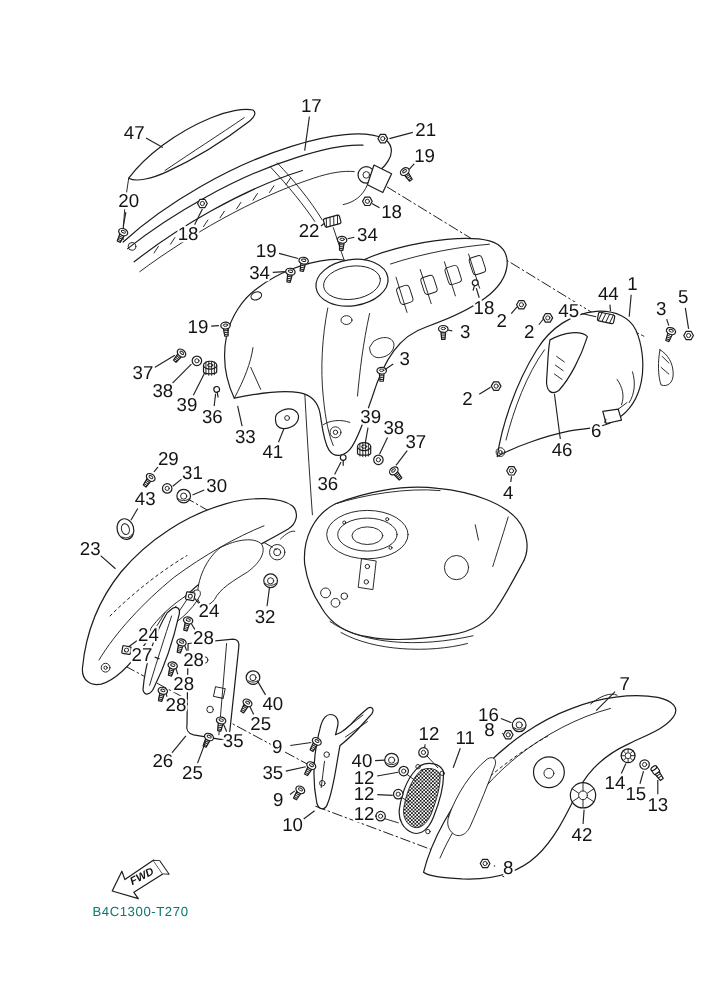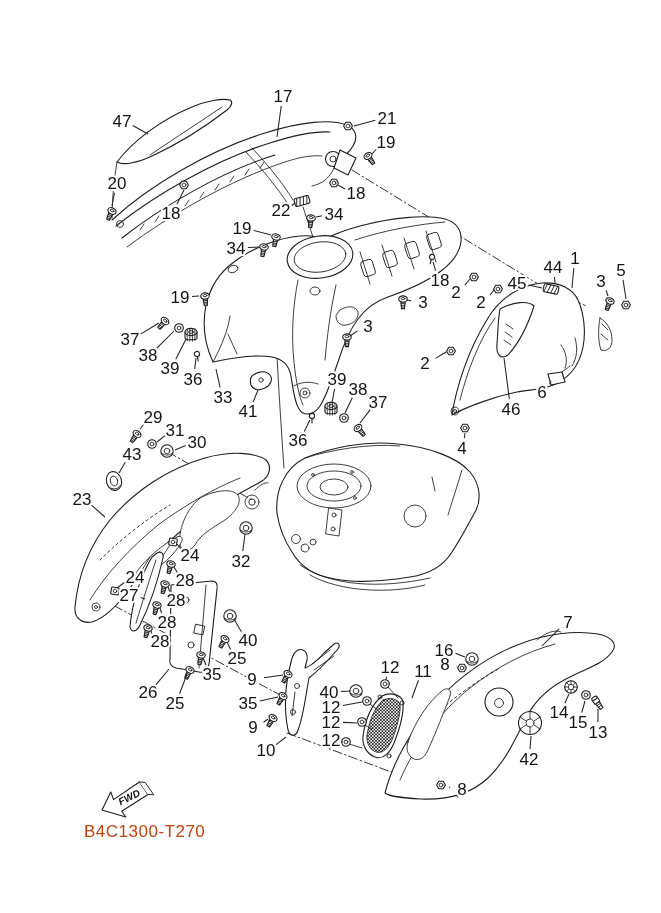--- a/index.html
+++ b/index.html
@@ -8,21 +8,21 @@
   svg{position:absolute;left:0;top:0;}
   .art{stroke:#1d1d1d;fill:none;stroke-width:1.1;stroke-linecap:round;stroke-linejoin:round;}
   .thin{stroke-width:0.85;}
   .solid{fill:#ffffff;}
   #leaders line{stroke:#222;stroke-width:1.05;}
   .lbl{font-family:"Liberation Sans",sans-serif;font-size:17px;fill:#141414;
        text-anchor:middle;dominant-baseline:central;stroke:#fff;stroke-width:4px;
        paint-order:stroke;stroke-linejoin:round;}
   .fwd{font-family:"Liberation Sans",sans-serif;font-style:italic;font-weight:bold;
        font-size:10px;fill:#111;text-anchor:middle;dominant-baseline:central;stroke:none;}
-  .code{position:absolute;left:84px;top:822px;font-size:17px;letter-spacing:.5px;color:#c2410c;}
+  .code{position:absolute;left:84px;top:822px;font-size:12px;letter-spacing:.5px;color:#0f766e;}
   .dashdot{stroke-dasharray:9 3 1.5 3;stroke-width:0.9;}
   .dotted{stroke-dasharray:2.5 3;stroke-width:0.9;}
 </style>
 </head>
 <body>
 
 <div class="stage">
 <svg width="661" height="913" viewBox="0 0 661 913" xmlns="http://www.w3.org/2000/svg" xmlns:xlink="http://www.w3.org/1999/xlink">
   <defs>
     <pattern id="mesh" width="3.2" height="3.2" patternUnits="userSpaceOnUse">

